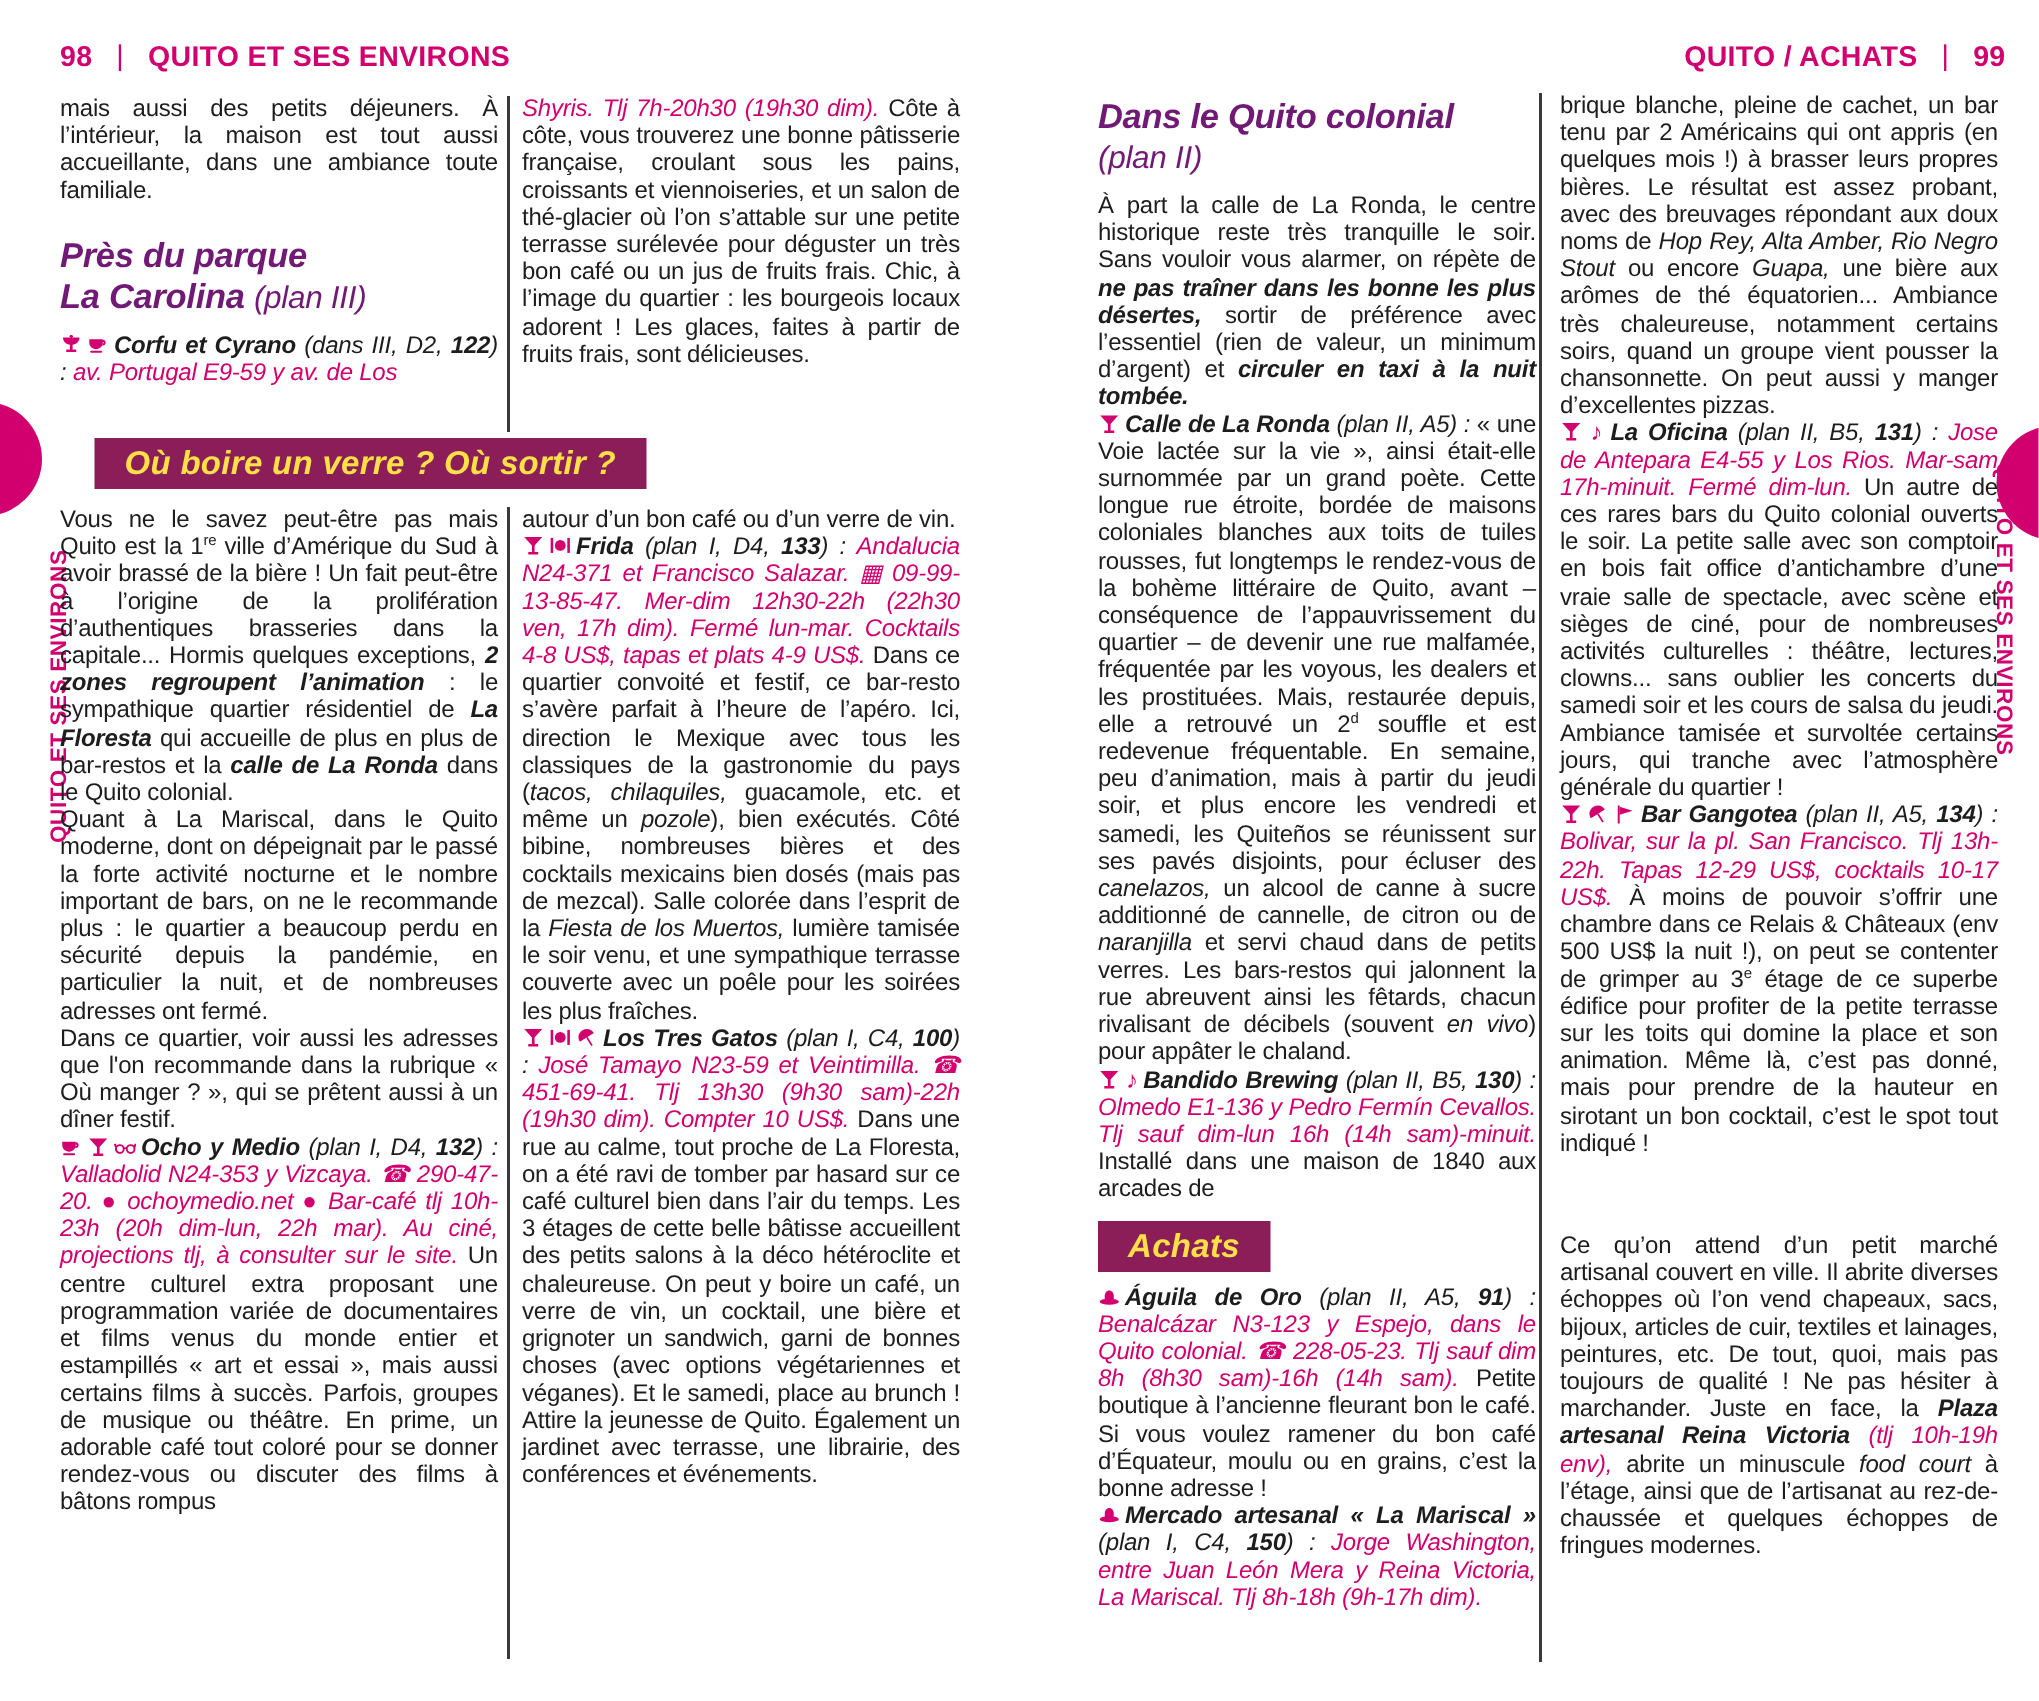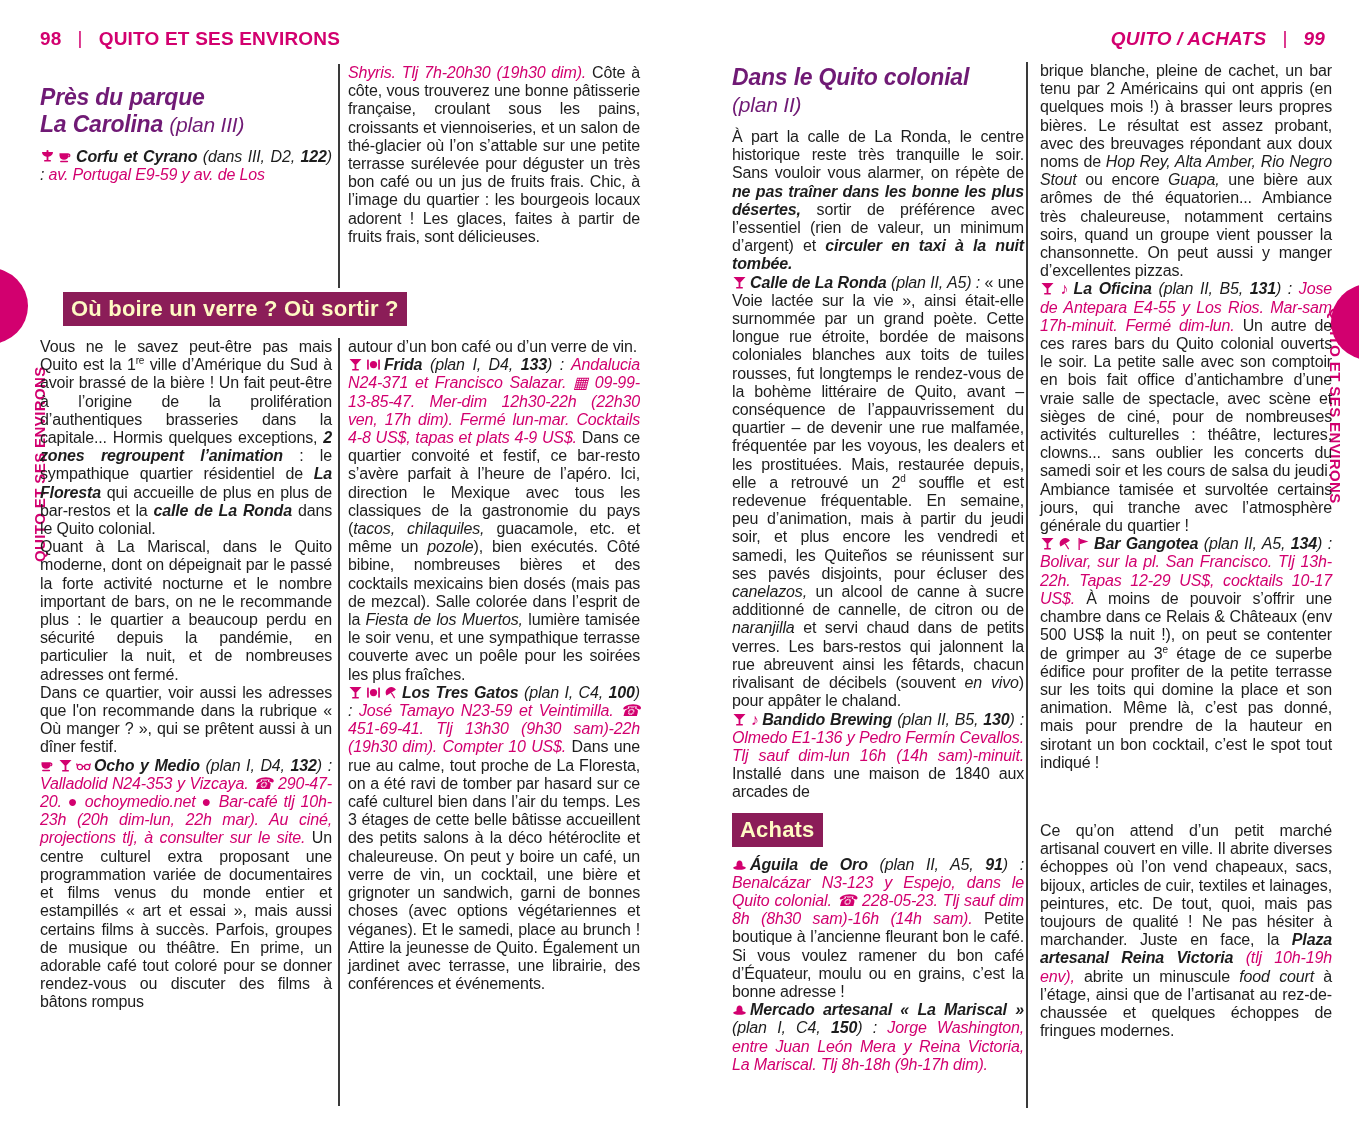--- a/index.html
+++ b/index.html
@@ -6,34 +6,34 @@
   html,body{margin:0;padding:0;}
   body{
     width:1359px;height:1134px;position:relative;overflow:hidden;
     background:#ffffff;color:#1d1d1d;
     font-family:"Liberation Sans", sans-serif;
     --acc:#d2006f;--banner:#8b1d58;
   }
   
   .hdr{position:absolute;top:28px;font-weight:bold;font-size:19px;color:var(--acc);letter-spacing:.2px;white-space:nowrap;}
   #hdr-left{left:40px;}
-  #hdr-right{right:34px;font-style:italic;}
+  #hdr-right{right:22px;}
   .hdr .sep{font-weight:normal;margin:0 16px;position:relative;top:-1px;}
   
   .col{position:absolute;width:292px;font-size:16px;line-height:18.2px;text-align:justify;letter-spacing:-.15px;}
   .col p{margin:0;}
   h2{margin:20px 0 10px;font-size:23px;line-height:27px;font-weight:bold;font-style:italic;color:#701a75;text-align:left;letter-spacing:-.2px;}
   h2 .plan{font-weight:normal;font-size:21px;}
   h2.tight{margin-top:2px;}
   .bi{font-weight:bold;font-style:italic;}
   .it{font-style:italic;}
   .mag{color:var(--acc);font-style:italic;}
   sup{font-size:10px;line-height:0;vertical-align:6px;}
   
-  .banner{background:var(--banner);color:#fef9c3;font-weight:bold;font-size:22px;line-height:34px;padding:0 8px;letter-spacing:.2px;white-space:nowrap;}
+  .banner{background:var(--banner);color:#fde047;font-weight:bold;font-size:22px;line-height:34px;padding:0 20px;letter-spacing:.2px;white-space:nowrap;font-style:italic;}
   .banner.abs{position:absolute;}
   .banner.flow{display:inline-block;margin:11px 0 9px;}
   
   .vrule{position:absolute;width:2px;background:#3a3a3a;}
   .tab{position:absolute;width:76px;height:76px;border-radius:50%;background:var(--acc);}
   .vtext{position:absolute;font-weight:bold;font-size:15px;color:var(--acc);white-space:nowrap;letter-spacing:.4px;transform-origin:0 0;}
   #vtext-left{left:31px;top:562px;transform:rotate(-90deg);}
   #vtext-right{left:1344px;top:308px;transform:rotate(90deg);}
   
   .ic{display:inline-block;width:15px;height:14px;vertical-align:-2px;margin-right:3px;color:var(--acc);fill:var(--acc);}
@@ -90,20 +90,21 @@
 <div class="tab" style="left:-48px;top:268px;"></div>
 <div class="tab" style="right:-48px;top:284px;"></div>
 <div class="vtext" id="vtext-left">QUITO ET SES ENVIRONS</div>
 <div class="vtext" id="vtext-right">QUITO ET SES ENVIRONS</div>
 
 <div class="vrule" style="left:338px;top:64px;height:224px;"></div>
 <div class="vrule" style="left:338px;top:338px;height:768px;"></div>
 <div class="vrule" style="left:1026px;top:62px;height:1046px;"></div>
 
 <div class="col" id="c1a" style="left:40px;top:64px;">
+  <p>mais aussi des petits déjeuners. À l’intérieur, la maison est tout aussi accueillante, dans une ambiance toute familiale.</p>
   <h2><span>Près du parque</span><br><span>La Carolina </span><span class="plan">(plan III)</span></h2>
   <p class="entry"><svg class="ic">
         <use href="#i-coupe"></use>
       </svg><svg class="ic">
         <use href="#i-cup"></use>
       </svg><span class="bi">Corfu et Cyrano </span><span class="it">(dans III, D2, </span><span class="bi">122</span><span class="it">) : </span><span class="mag">av. Portugal E9-59 y av. de Los</span></p>
 </div>
 
 <div class="col" id="c2a" style="left:348px;top:64px;">
   <p><span class="mag">Shyris. Tlj 7h-20h30 (19h30 dim).</span><span> Côte à côte, vous trouverez une bonne pâtisserie française, croulant sous les pains, croissants et viennoiseries, et un salon de thé-glacier où l’on s’attable sur une petite terrasse surélevée pour déguster un très bon café ou un jus de fruits frais. Chic, à l’image du quartier : les bourgeois locaux adorent ! Les glaces, faites à partir de fruits frais, sont délicieuses.</span></p>

